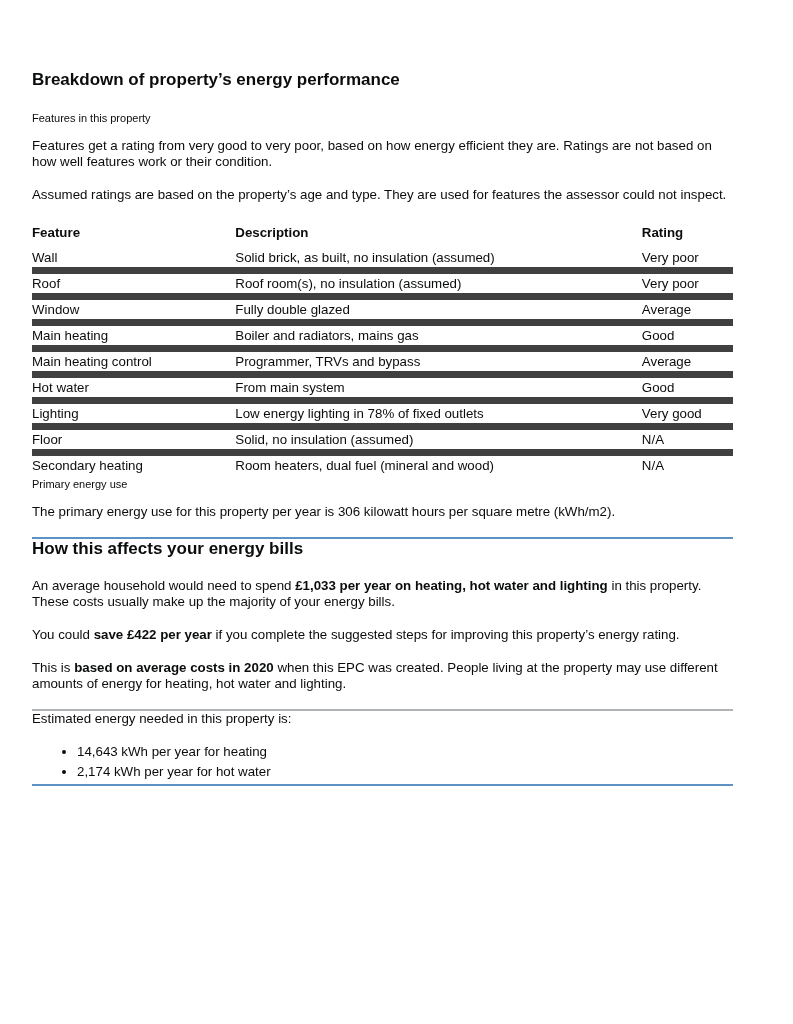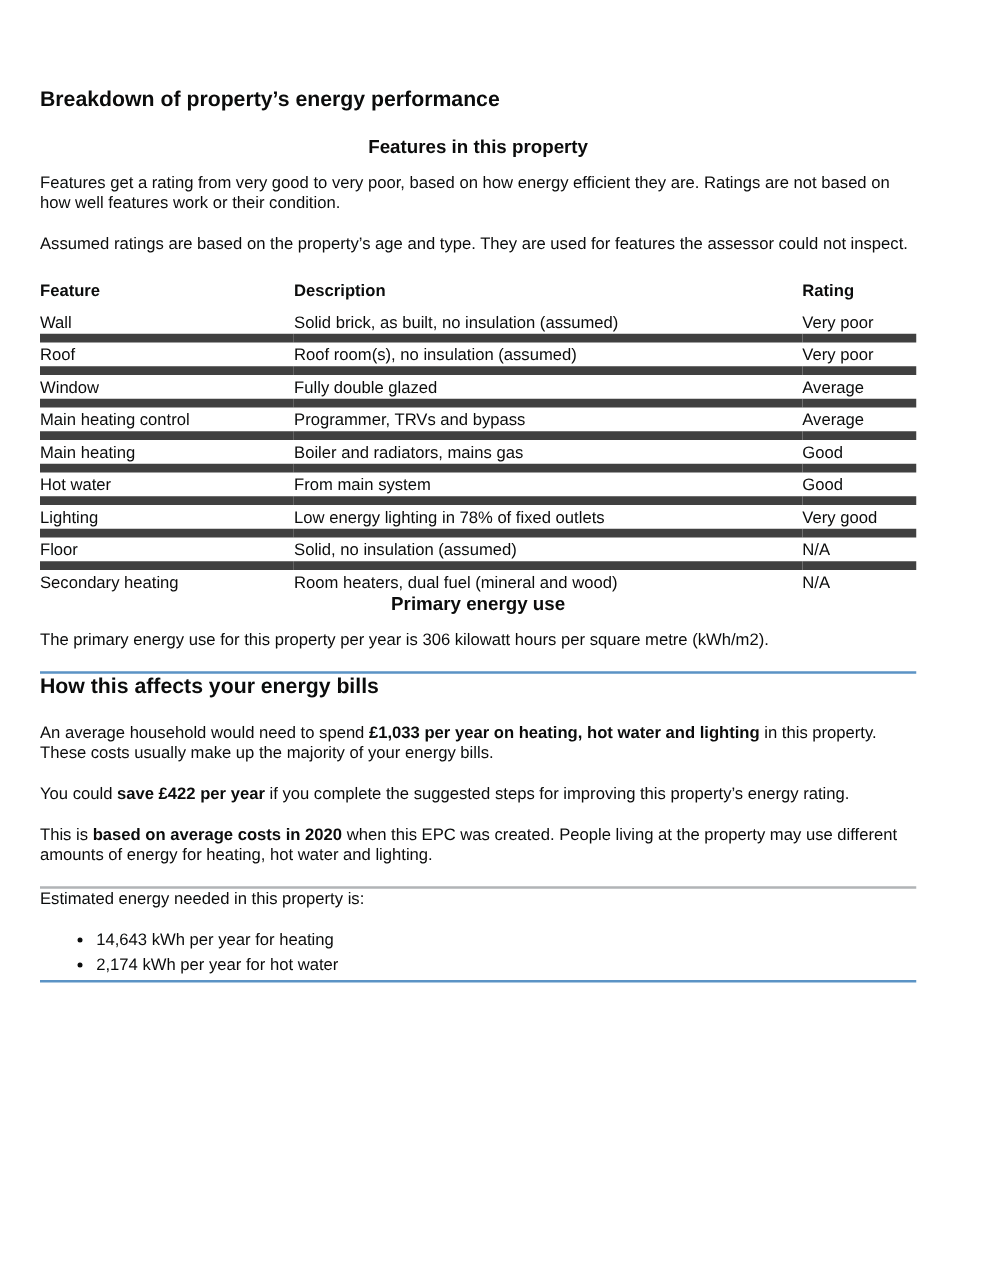--- a/index.html
+++ b/index.html
@@ -15,25 +15,24 @@
     padding: 70px 60px 0 32px;
     width: 793px;
   }
   h2.doc-h2 {
     font-size: 17px;
     line-height: 20px;
     font-weight: 700;
     margin: 0 0 19px 0;
   }
   h3.doc-h3 {
-    font-size: 15px;
+    font-size: 11px;
     line-height: 18px;
-    font-weight: 700;
+    font-weight: 400;
     margin: 0 0 11px 0;
-    text-align: center;
   }
   p.body-text {
     font-size: 13.3px;
     line-height: 16px;
     margin: 0 0 17px 0;
   }
   .features-table {
     width: 100%;
     border-collapse: collapse;
     margin: 22px 0 0 0;
@@ -115,28 +114,28 @@
           <td>Roof</td>
           <td>Roof room(s), no insulation (assumed)</td>
           <td>Very poor</td>
         </tr>
         <tr>
           <td>Window</td>
           <td>Fully double glazed</td>
           <td>Average</td>
         </tr>
         <tr>
+          <td>Main heating</td>
+          <td>Boiler and radiators, mains gas</td>
+          <td>Good</td>
+        </tr>
+        <tr>
           <td>Main heating control</td>
           <td>Programmer, TRVs and bypass</td>
           <td>Average</td>
-        </tr>
-        <tr>
-          <td>Main heating</td>
-          <td>Boiler and radiators, mains gas</td>
-          <td>Good</td>
         </tr>
         <tr>
           <td>Hot water</td>
           <td>From main system</td>
           <td>Good</td>
         </tr>
         <tr>
           <td>Lighting</td>
           <td>Low energy lighting in 78% of fixed outlets</td>
           <td>Very good</td>

